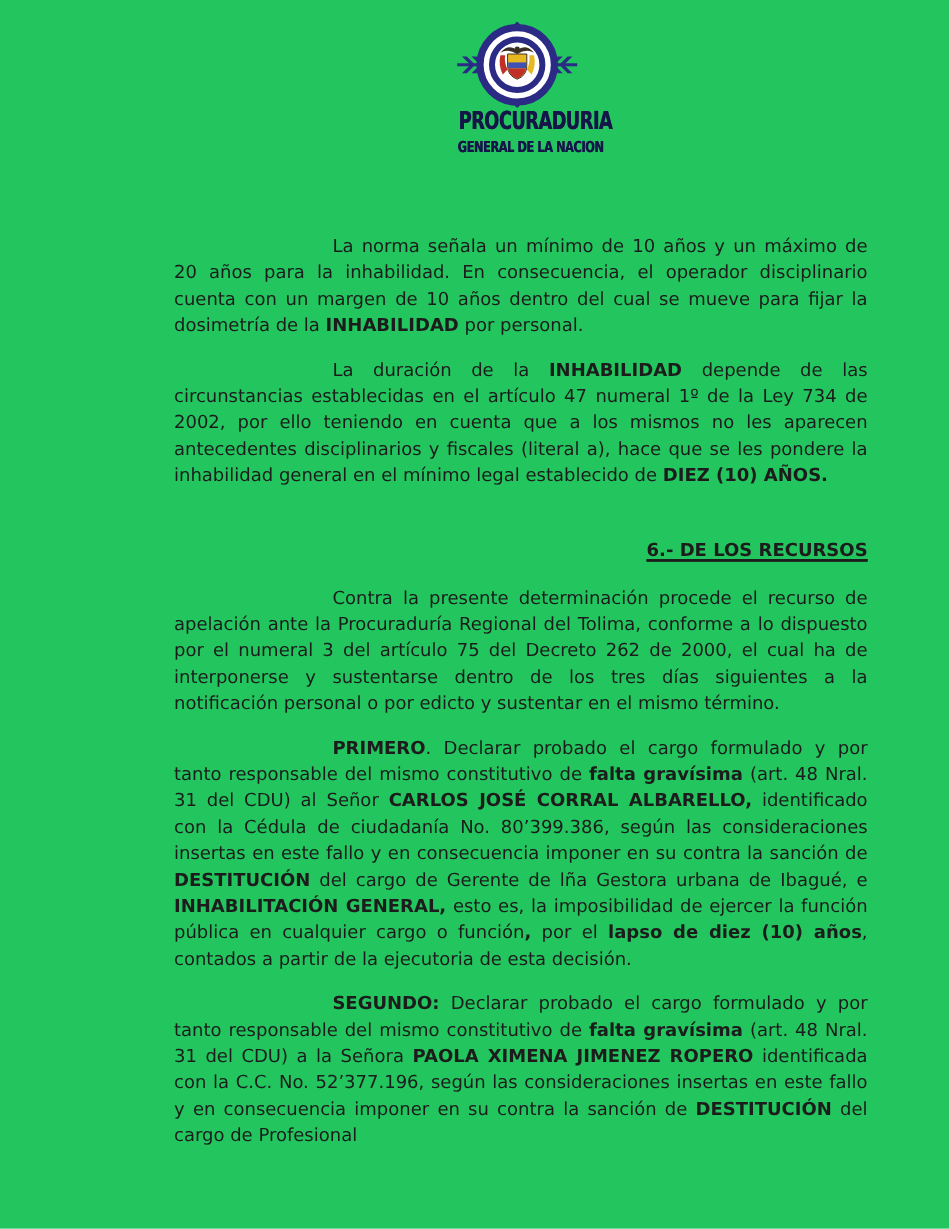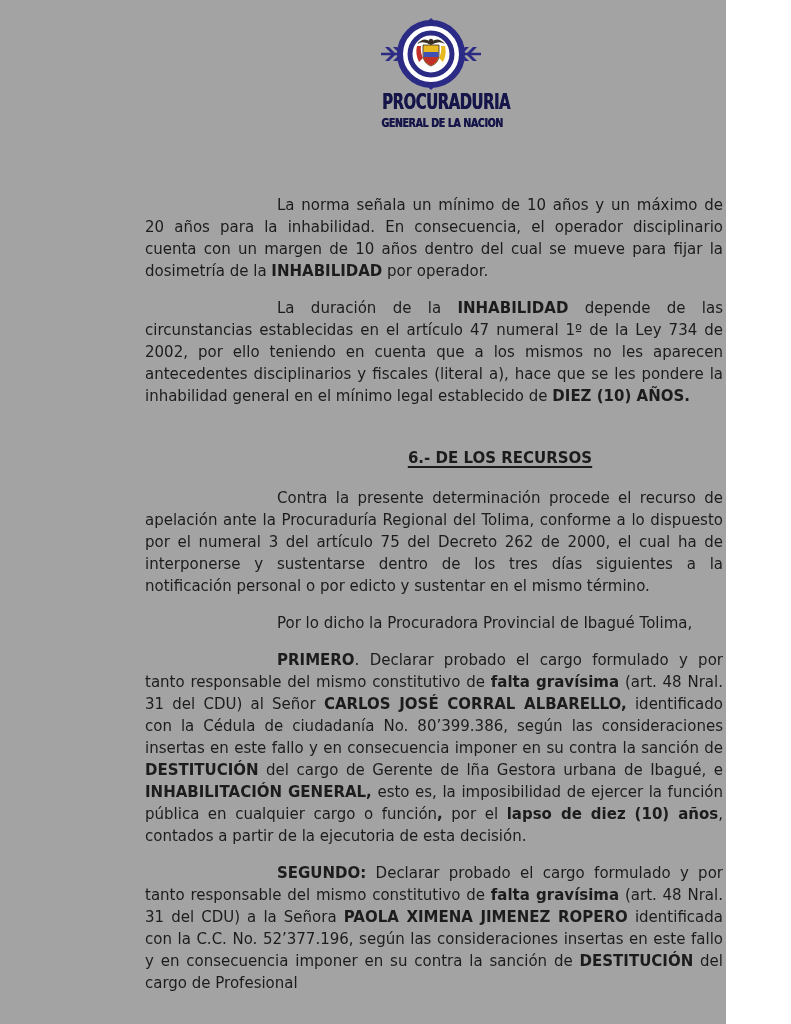--- a/index.html
+++ b/index.html
@@ -5,22 +5,22 @@
   * { margin: 0; padding: 0; box-sizing: border-box; }
   html, body { background: #ffffff; }
   body {
     width: 791px; height: 1024px;
     font-family: "DejaVu Sans", "Liberation Sans", sans-serif;
     color: #1c1c1c;
     overflow: hidden;
     position: relative;
   }
   .page {
-    width: 726px; height: 1024px;
-    background: #a3a3a3;
+    width: 791px; height: 1024px;
+    background: #22c55e;
     position: relative;
   }
   
   .logo {
     position: absolute;
     left: 368px; top: 18px;
     width: 126px;
     text-align: center;
   }
   .emblem { display: block; margin: 0 auto 2px auto; }
@@ -60,21 +60,21 @@
     text-align: justify;
     text-indent: 132px;
     margin: 0 0 15px 0;
   }
   p.single {
     text-align: left;
     text-indent: 132px;
     margin: 0 0 15px 0;
   }
   p.heading {
-    text-align: center;
+    text-align: right;
     text-indent: 0;
     margin: 40px 0 18px 132px;
   }
   p.heading span {
     text-decoration: underline;
     text-decoration-thickness: 2px;
     text-underline-offset: 3px;
   }
   p.resuelve {
     text-align: left;
@@ -120,22 +120,21 @@
     </svg>
     <div>
       <span class="logo-line1">PROCURADURIA</span>
     </div>
     <div>
       <span class="logo-line2">GENERAL DE LA NACION</span>
     </div>
   </header>
 
   <main class="content">
-    <p class="para"><span>La norma señala un mínimo de 10 años y un máximo de 20 años para la inhabilidad. En consecuencia, el operador disciplinario cuenta con un margen de 10 años dentro del cual se mueve para fijar la dosimetría de la </span><span class="b">INHABILIDAD</span><span> por operador.</span></p>
+    <p class="para"><span>La norma señala un mínimo de 10 años y un máximo de 20 años para la inhabilidad. En consecuencia, el operador disciplinario cuenta con un margen de 10 años dentro del cual se mueve para fijar la dosimetría de la </span><span class="b">INHABILIDAD</span><span> por personal.</span></p>
     <p class="para"><span>La duración de la </span><span class="b">INHABILIDAD</span><span> depende de las circunstancias establecidas en el artículo 47 numeral 1º de la Ley 734 de 2002, por ello teniendo en cuenta que a los mismos no les aparecen antecedentes disciplinarios y fiscales (literal a), hace que se les pondere la inhabilidad general en el mínimo legal establecido de </span><span class="b">DIEZ (10) AÑOS.</span></p>
     <p class="heading"><span><span class="b">6.- DE LOS RECURSOS</span></span></p>
     <p class="para"><span>Contra la presente determinación procede el recurso de apelación ante la Procuraduría Regional del Tolima, conforme a lo dispuesto por el numeral 3 del artículo 75 del Decreto 262 de 2000, el cual ha de interponerse y sustentarse dentro de los tres días siguientes a la notificación personal o por edicto y sustentar en el mismo término.</span></p>
-    <p class="single m-top-sm"><span>Por lo dicho la Procuradora Provincial de Ibagué Tolima,</span></p>
     <p class="para"><span class="b">PRIMERO</span><span>.   Declarar probado el  cargo formulado y por tanto responsable del  mismo constitutivo de </span><span class="b">falta gravísima</span><span> (art. 48 Nral. 31 del CDU) al Señor </span><span class="b">CARLOS JOSÉ CORRAL ALBARELLO,</span><span> identificado con la Cédula de ciudadanía No. 80’399.386, según las consideraciones insertas en este fallo y en consecuencia imponer en su contra la sanción de </span><span class="b">DESTITUCIÓN</span><span> del cargo de Gerente de lña Gestora urbana de Ibagué, e  </span><span class="b">INHABILITACIÓN GENERAL,</span><span> esto es, la imposibilidad de ejercer la función pública en cualquier cargo o función</span><span class="b">,</span><span> por el </span><span class="b">lapso de diez (10) años</span><span>,  contados a partir de la ejecutoria de esta decisión.</span></p>
     <p class="para m-top-md"><span class="b">SEGUNDO:</span><span>  Declarar probado el  cargo formulado y por tanto responsable del  mismo constitutivo de </span><span class="b">falta gravísima</span><span> (art. 48 Nral. 31 del CDU) a la Señora </span><span class="b">PAOLA XIMENA JIMENEZ ROPERO</span><span> identificada con la C.C. No. 52’377.196, según las consideraciones insertas en este fallo y en consecuencia imponer en su contra la sanción de </span><span class="b">DESTITUCIÓN</span><span> del cargo de Profesional</span></p>
   </main>
 
 </div>
 
 </body></html>

